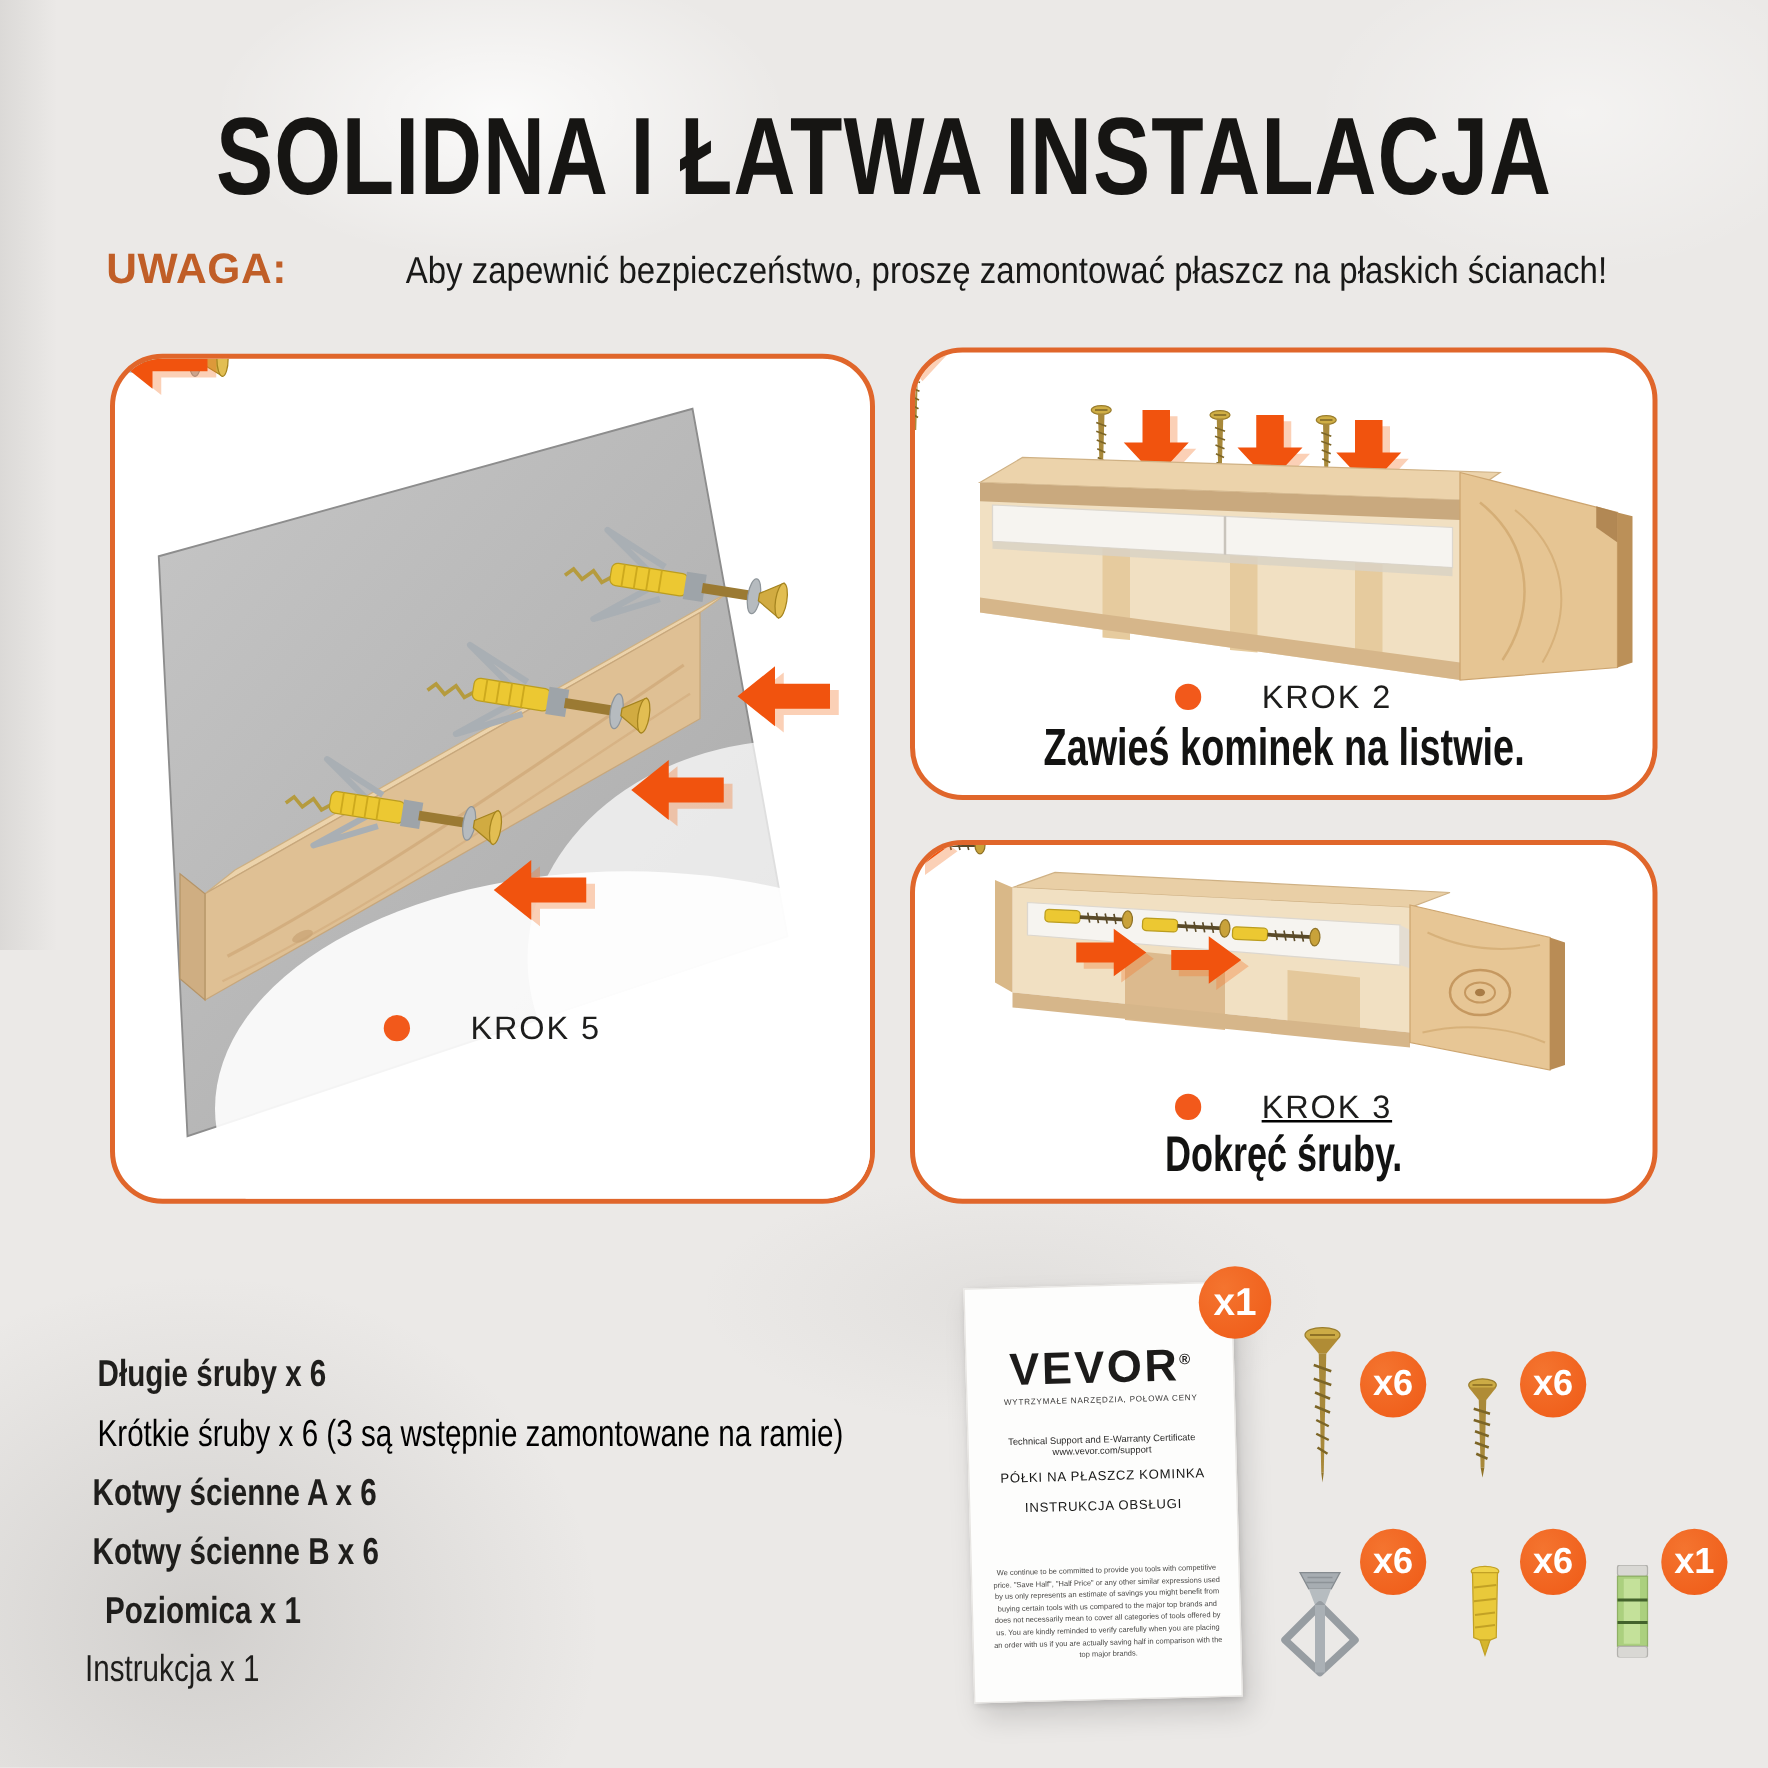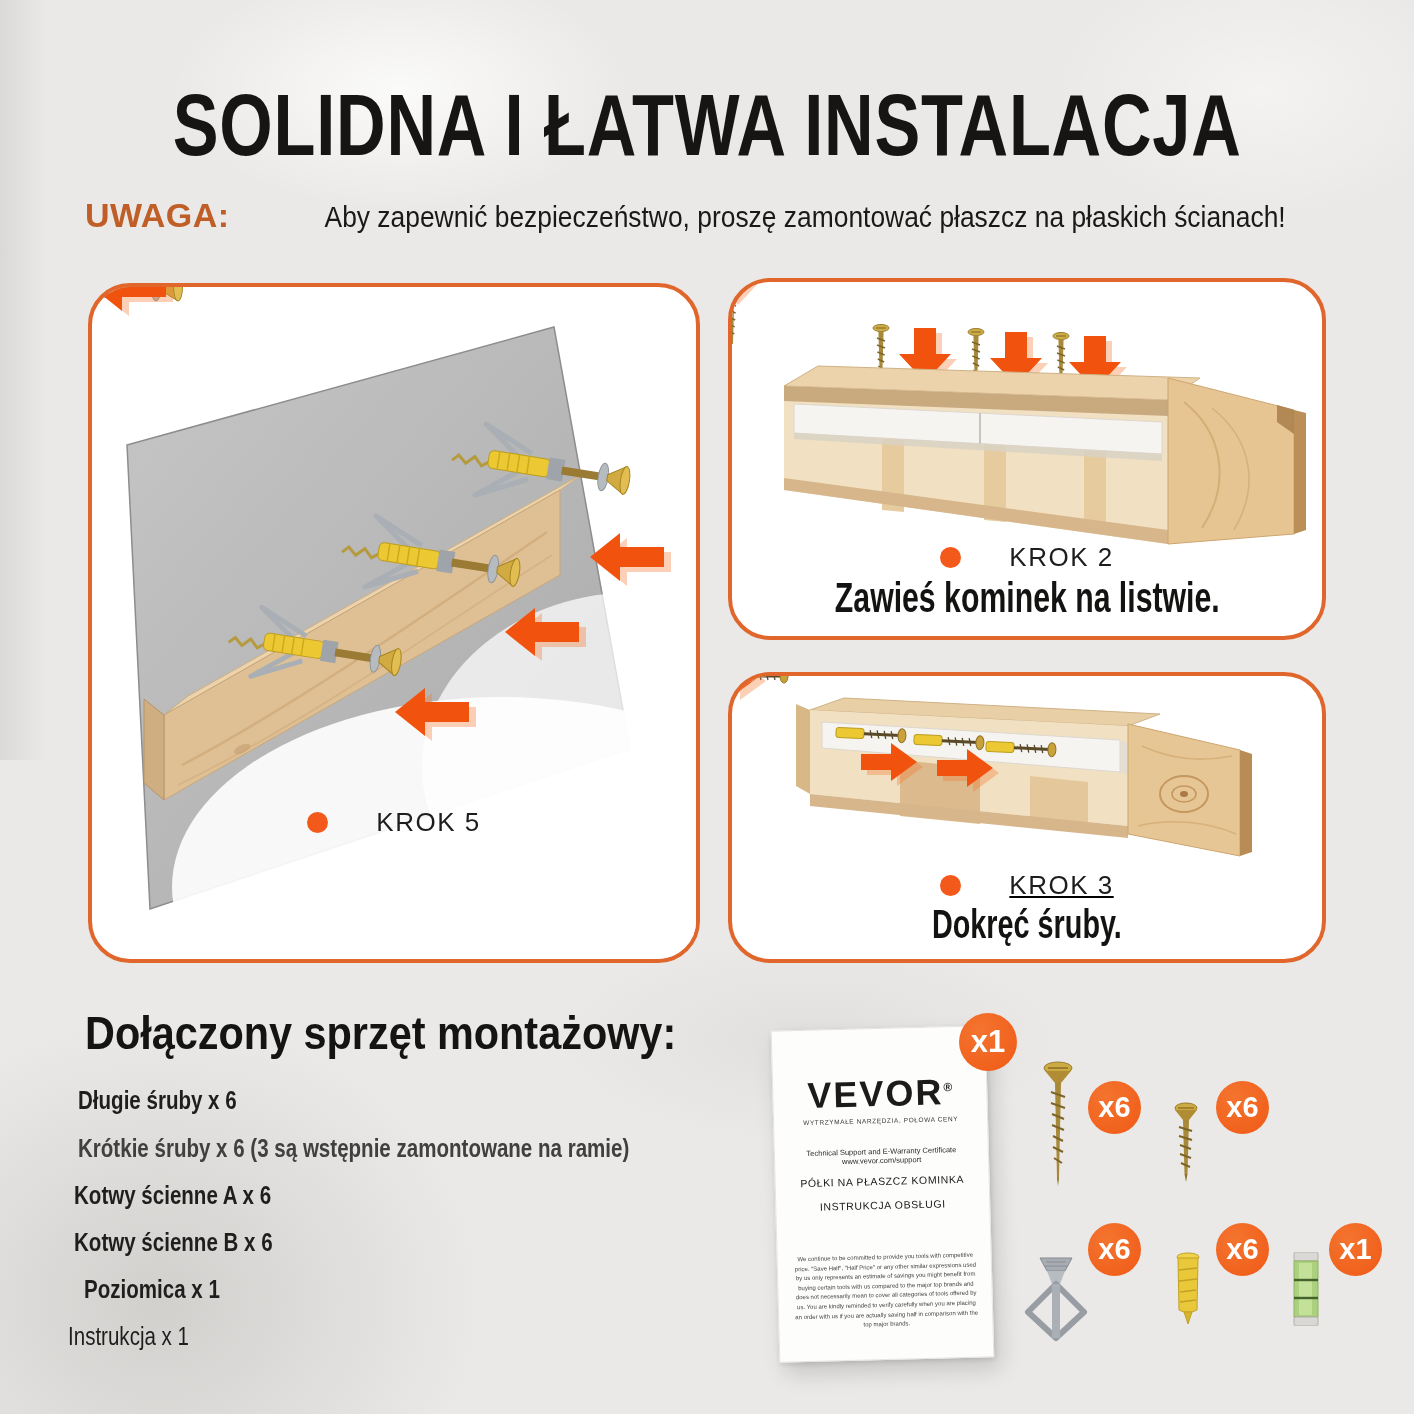--- a/index.html
+++ b/index.html
@@ -47,24 +47,24 @@
   #panel-step2 .step-row { top:260px; }
   #panel-step2 .caption  { top:292px; font-size:42px; }
   #panel-step2 .caption .t { transform:scaleX(.72); }
   #panel-step3 .step-row { top:194px;text-decoration:underline; }
   #panel-step3 .caption  { top:226px; font-size:40px; }
   #panel-step3 .caption .t { transform:scaleX(.72); }
 
   
   #hw-heading { position:absolute; left:85px; top:1006px; font-size:46px; font-weight:bold; color:#141413; }
   #hw-heading .t { transform:scaleX(.9); transform-origin:left; }
-  .hw-item { position:absolute; font-size:26px; line-height:36px; color:#1f1e1c; }
+  .hw-item { position:absolute; font-size:30px; line-height:36px; color:#1f1e1c; }
   .hw-item .t { transform:scaleX(.79); transform-origin:left; }
   .li-strong { font-weight:bold; }
-  .li-muted { color:#404040; font-weight:bold; }
+  .li-muted { color:#000000; font-weight:normal; }
   .li-regular { font-weight:normal; }
   #hw-item-0 { left:78px; top:1082px; }
   #hw-item-1 { left:78px; top:1130px; }
   #hw-item-2 { left:74px; top:1177px; }
   #hw-item-3 { left:74px; top:1224px; }
   #hw-item-4 { left:84px; top:1271px; }
   #hw-item-5 { left:68px; top:1318px; }
 
   
   #manual { position:absolute; left:775px; top:1028px; width:215px; height:332px; background:#fdfdfc;
@@ -276,23 +276,20 @@
     </svg>
     <div class="step-row">
       <span class="step-dot"></span>
       <span class="step-label">KROK 3</span>
     </div>
     <div class="caption">
       <span class="squish t">Dokręć śruby.</span>
     </div>
   </div>
 
-  <div id="hw-heading">
-    <span class="squish t">Dołączony sprzęt montażowy:</span>
-  </div>
   <div class="hw-item li-strong" id="hw-item-0"><span class="squish t">Długie śruby x 6</span></div>
   <div class="hw-item li-muted" id="hw-item-1"><span class="squish t">Krótkie śruby x 6 (3 są wstępnie zamontowane na ramie)</span></div>
   <div class="hw-item li-strong" id="hw-item-2"><span class="squish t">Kotwy ścienne A x 6</span></div>
   <div class="hw-item li-strong" id="hw-item-3"><span class="squish t">Kotwy ścienne B x 6</span></div>
   <div class="hw-item li-strong" id="hw-item-4"><span class="squish t">Poziomica x 1</span></div>
   <div class="hw-item li-regular" id="hw-item-5"><span class="squish t">Instrukcja x 1</span></div>
 
   <div id="manual">
     <div id="manual-brand">
       <span>VEVOR</span><sup>®</sup>

